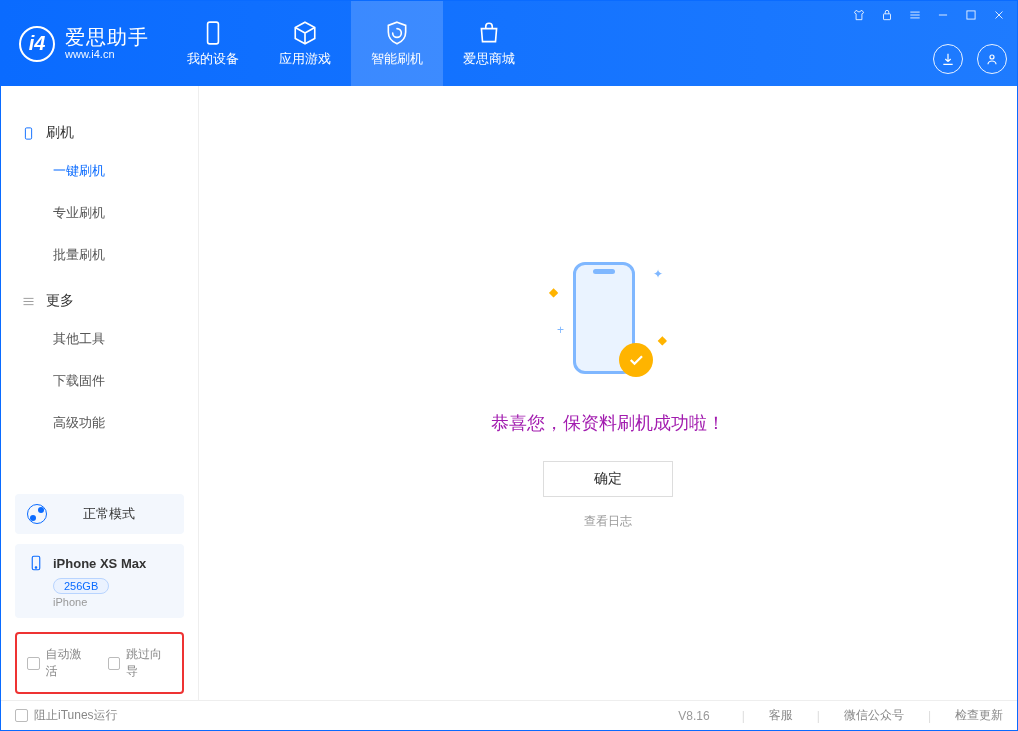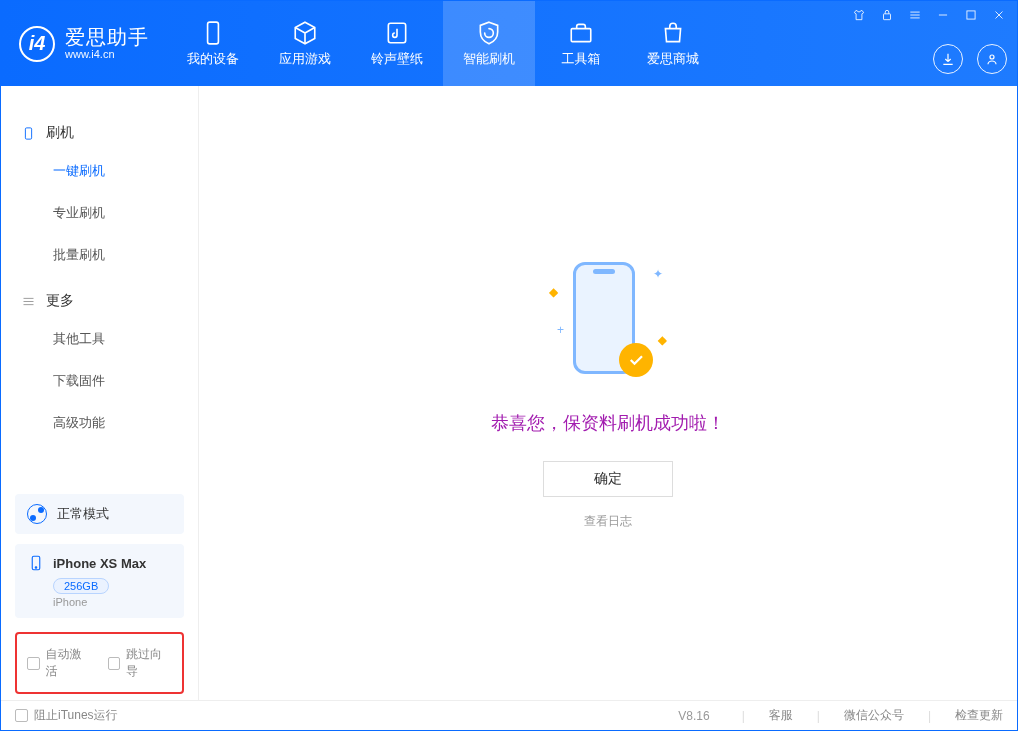--- a/index.html
+++ b/index.html
@@ -91,46 +91,28 @@
       </div>
       <div class="nav-item">
         <span class="nav-icon">
             <svg viewBox="0 0 24 24">
               <path d="M12 2l9 5v10l-9 5-9-5V7z"></path>
               <path d="M12 12l9-5M12 12v10M12 12L3 7"></path>
             </svg>
           </span>
         <span>应用游戏</span>
       </div>
-      <div class="nav-item">
-        <span class="nav-icon">
-            <svg viewBox="0 0 24 24">
-              <rect x="4" y="3" width="16" height="18" rx="2"></rect>
-              <path d="M12 8v6a2 2 0 1 1-2-2"></path>
-            </svg>
-          </span>
-        <span>铃声壁纸</span>
-      </div>
       <div class="nav-item active">
         <span class="nav-icon">
             <svg viewBox="0 0 24 24">
               <path d="M12 2l8 3v6c0 5-3.5 9-8 11-4.5-2-8-6-8-11V5z"></path>
               <path d="M8 12a4 4 0 1 0 4-4" stroke-linecap="round"></path>
             </svg>
           </span>
         <span>智能刷机</span>
-      </div>
-      <div class="nav-item">
-        <span class="nav-icon">
-            <svg viewBox="0 0 24 24">
-              <rect x="3" y="8" width="18" height="12" rx="1"></rect>
-              <path d="M8 8V6a2 2 0 0 1 2-2h4a2 2 0 0 1 2 2v2"></path>
-            </svg>
-          </span>
-        <span>工具箱</span>
       </div>
       <div class="nav-item">
         <span class="nav-icon">
             <svg viewBox="0 0 24 24">
               <path d="M5 8h14l-1 12H6z"></path>
               <path d="M9 8V6a3 3 0 0 1 6 0v2"></path>
             </svg>
           </span>
         <span>爱思商城</span>
       </div>
@@ -206,21 +188,21 @@
             <span>更多</span>
           </div>
           <div class="sb-item">其他工具</div>
           <div class="sb-item">下载固件</div>
           <div class="sb-item">高级功能</div>
         </div>
       </div>
       <div class="sb-bottom">
         <div class="mode-card">
           <div class="mode-icon"></div>
-          <span style="font-size:13px;color:#333;">正常模式</span>
+          <span style="font-size:13px;color:#333;margin-left:26px;">正常模式</span>
         </div>
         <div class="device-card">
           <div class="device-row">
             <span class="device-icon"><svg viewBox="0 0 24 24">
                   <rect x="7" y="3" width="10" height="18" rx="2"></rect>
                   <circle cx="12" cy="18" r="1" fill="#0a6bff"></circle>
                 </svg></span>
             <span class="device-name">iPhone XS Max</span>
           </div>
           <span class="device-badge">256GB</span>

